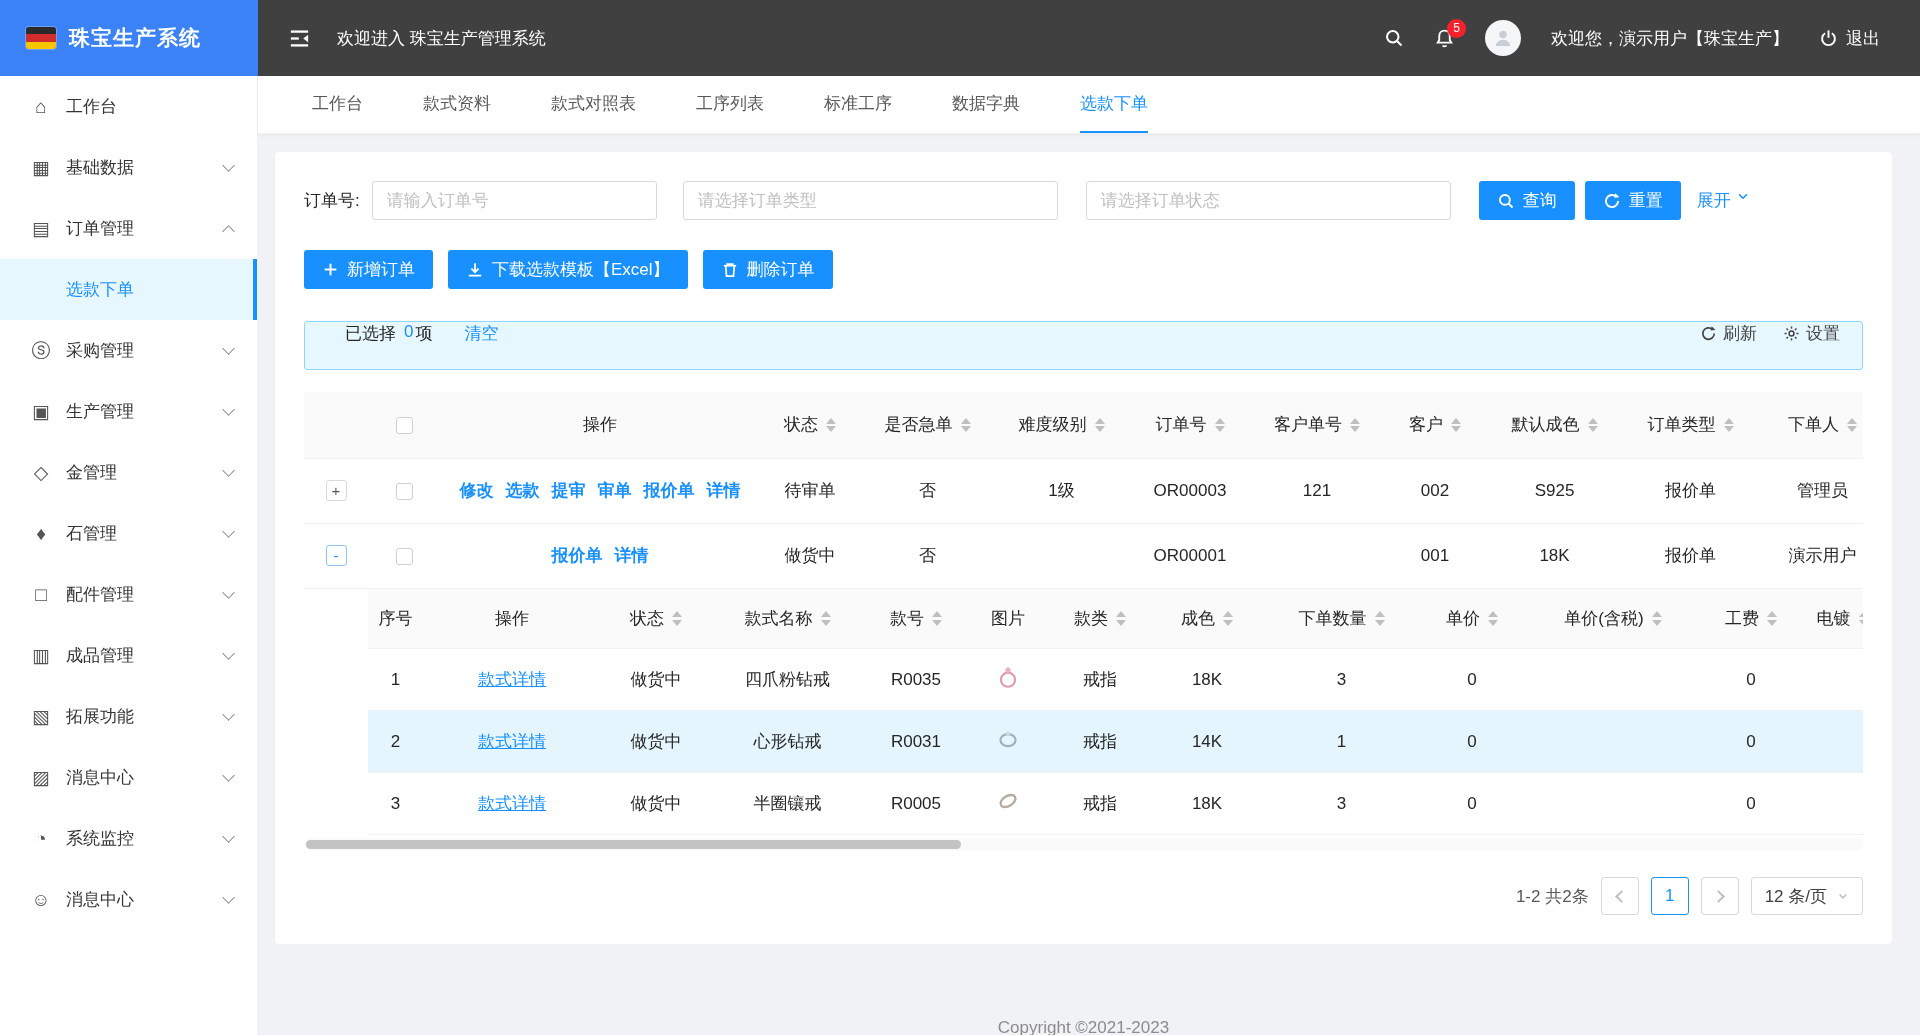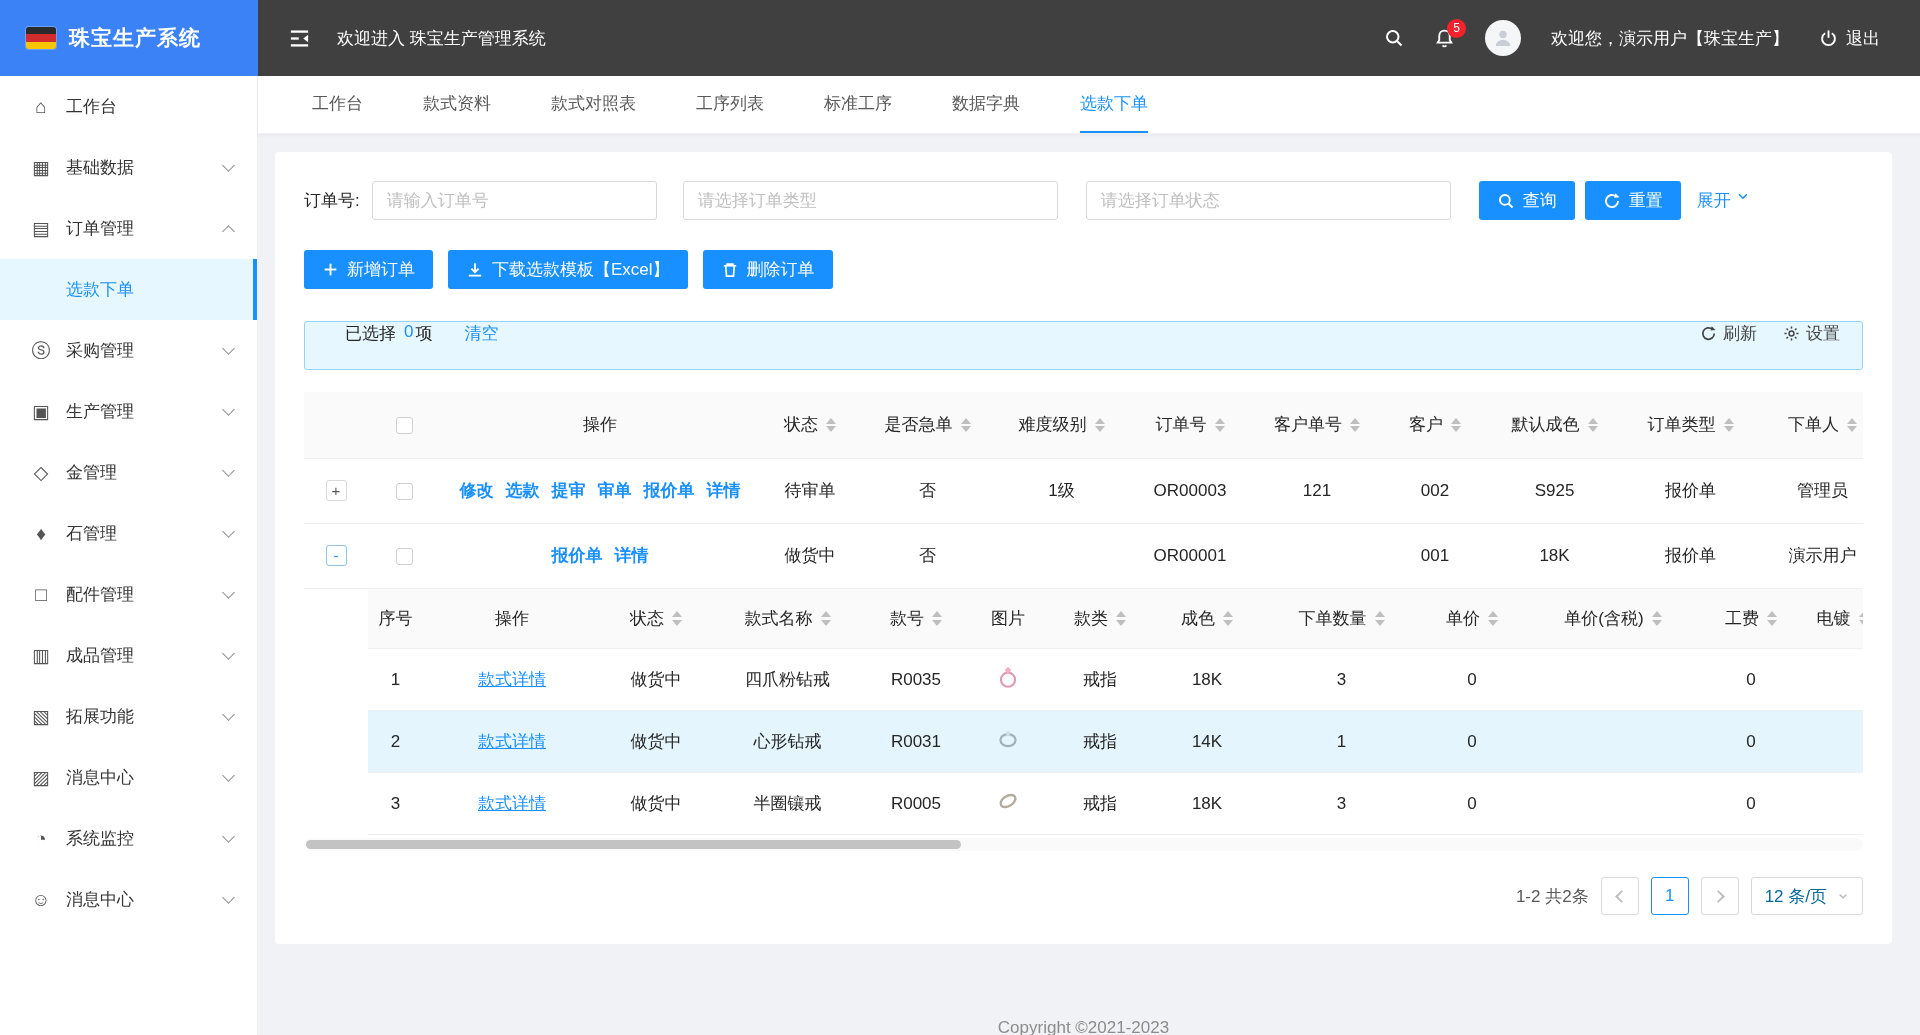--- a/index.html
+++ b/index.html
@@ -109,21 +109,21 @@
 
   .hscrollbar { margin-top:3px; height:13px; border-radius:7px; background:#fafafa; position:relative; }
   .hthumb { position:absolute; left:2px; top:2px; height:9px; width:42%; border-radius:5px; background:#c3c3c3; cursor:pointer; }
 
   
   .pagination { margin-top:26px; display:flex; justify-content:flex-end; align-items:center; gap:12px; color:#595959; }
   .pg-btn { width:38px; height:38px; border:1px solid #d9d9d9; border-radius:3px; background:#fff; display:flex; align-items:center; justify-content:center; cursor:pointer; color:#bfbfbf; }
   .pg-btn.page { border-color:#1890ff; color:#1890ff; }
   .arrL { width:9px; height:9px; border-left:2px solid currentColor; border-bottom:2px solid currentColor; transform:rotate(45deg); margin-left:3px; }
   .arrR { width:9px; height:9px; border-right:2px solid currentColor; border-top:2px solid currentColor; transform:rotate(45deg); margin-right:3px; }
-  .pg-size { height:38px; border:1px solid #d9d9d9; border-radius:3px; background:#fff; display:flex; align-items:center; gap:10px; padding:0 13px; cursor:pointer; color:#0369a1; }
+  .pg-size { height:38px; border:1px solid #d9d9d9; border-radius:3px; background:#fff; display:flex; align-items:center; gap:10px; padding:0 13px; cursor:pointer; color:#404040; }
 
   .footer { margin-top:74px; text-align:center; color:#8c8c8c; }
 </style>
 </head>
 <body>
 
 <div class="app">
 
   <header class="header">
     <div class="logo">

